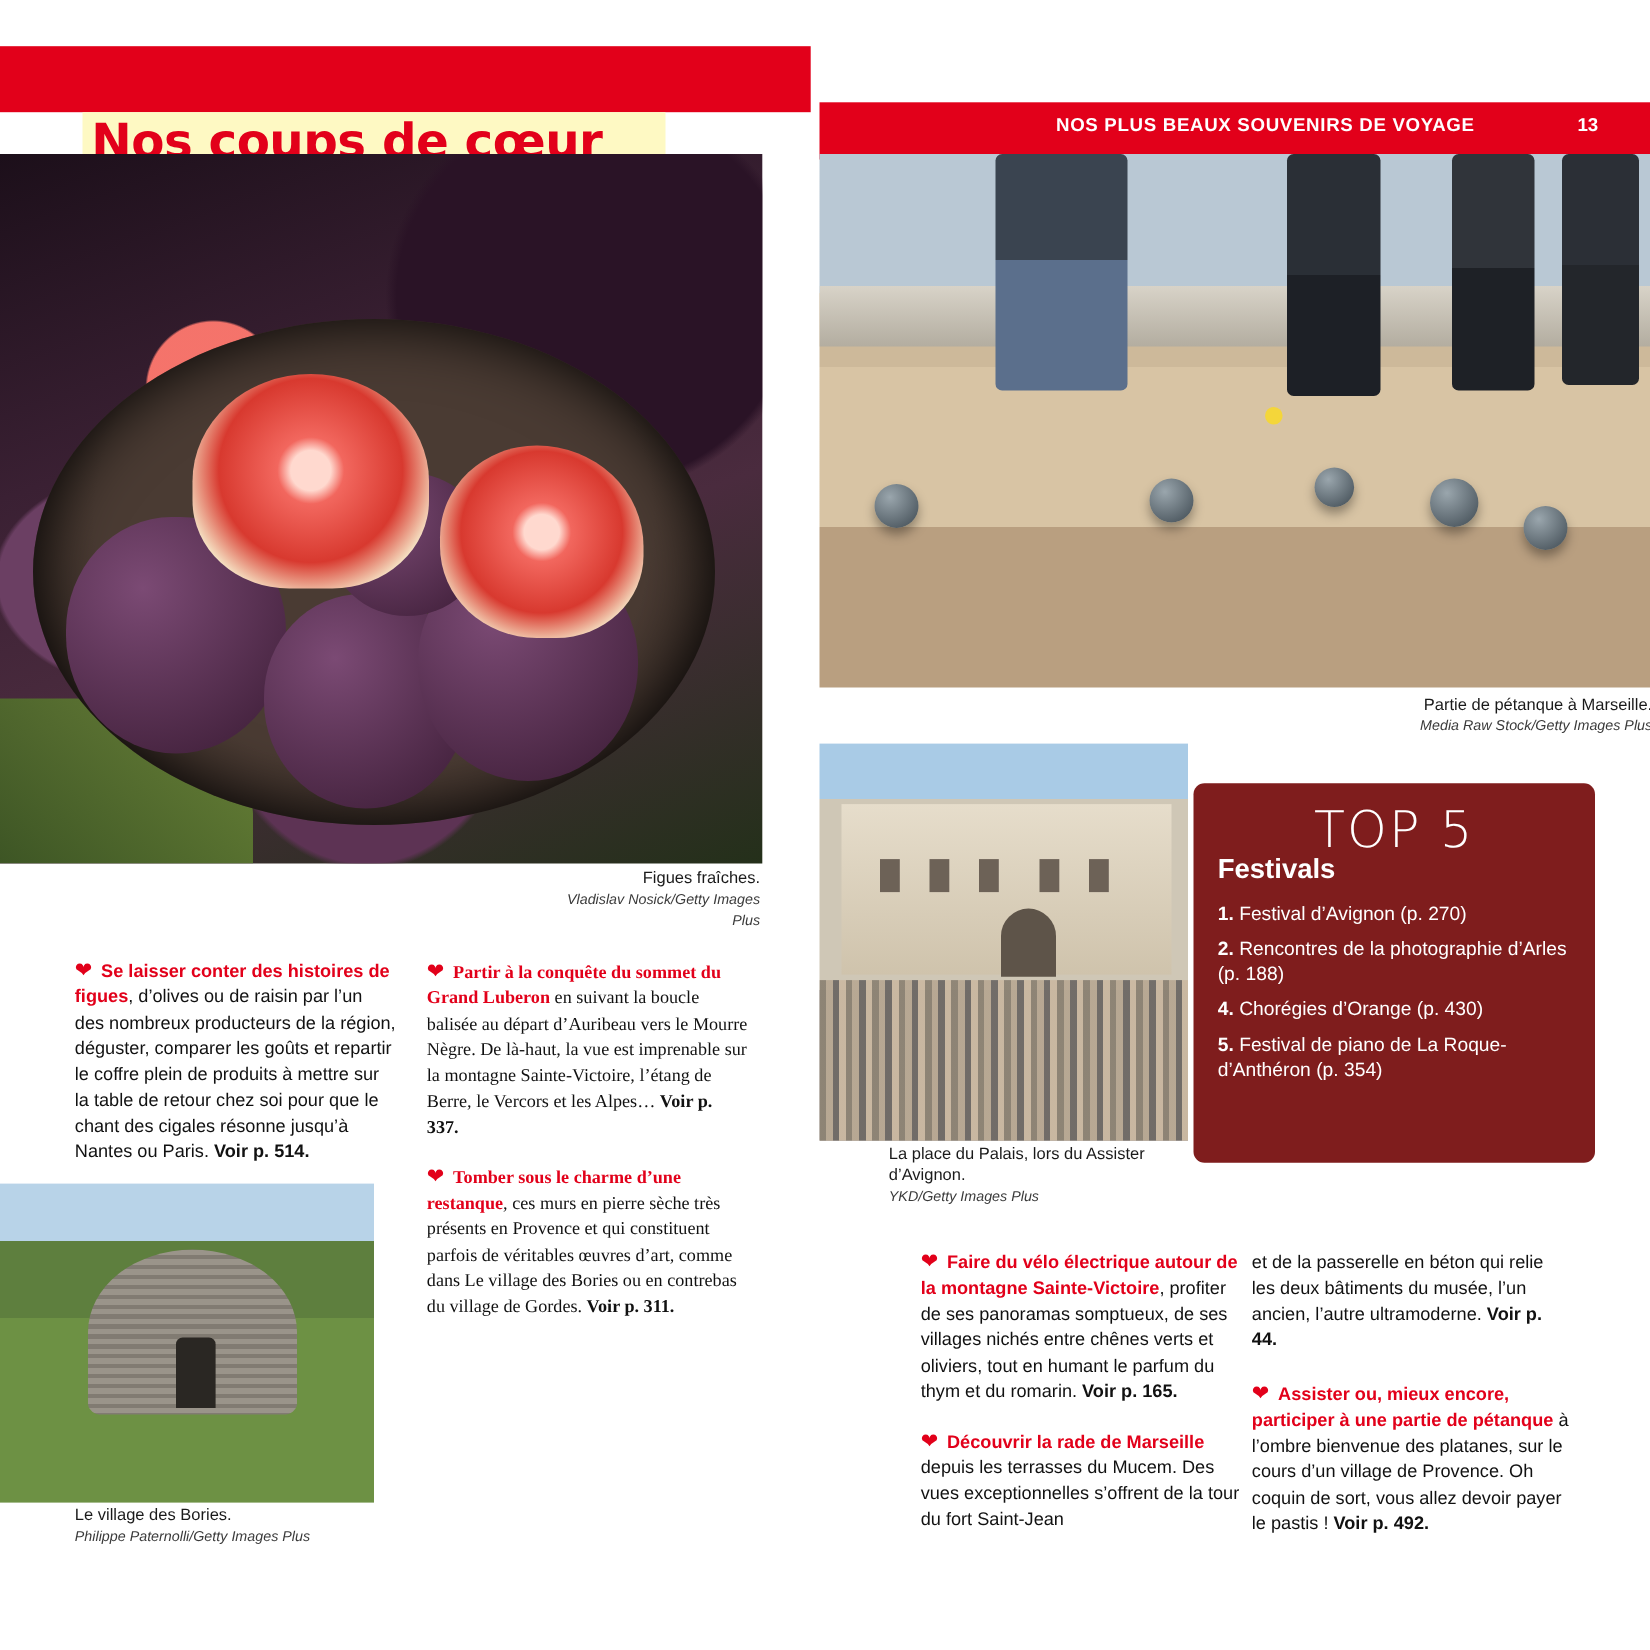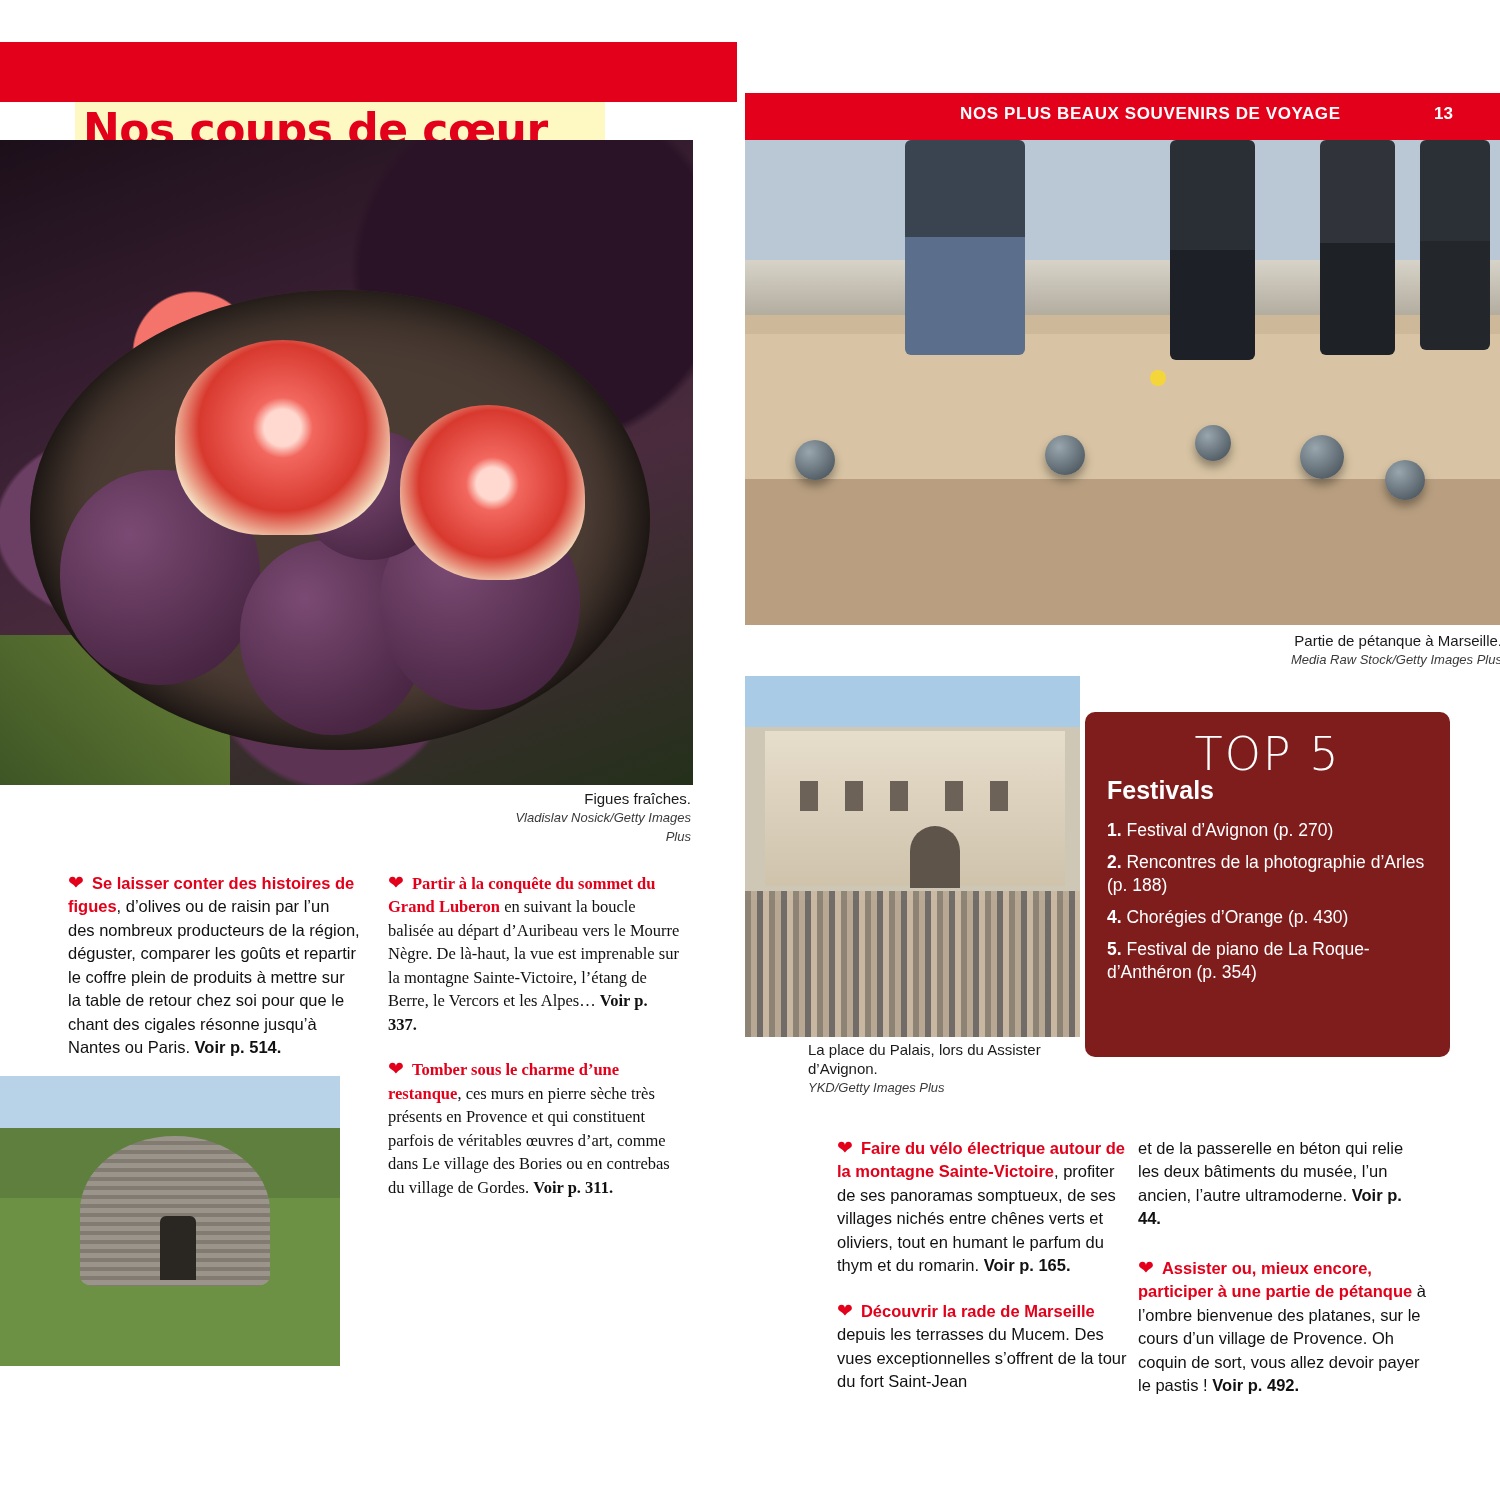--- a/index.html
+++ b/index.html
@@ -164,20 +164,24 @@
   </div>
   <div class="cap" id="cap-palais">
     <span>La place du Palais, lors du Assister d’Avignon.</span>
     <span class="credit">YKD/Getty Images Plus</span>
   </div>
 
   <div class="img" id="img-bories">
     <div class="hut"></div>
     <div class="door"></div>
   </div>
+  <div class="cap" id="cap-bories">
+    <span>Le village des Bories.</span>
+    <span class="credit">Philippe Paternolli/Getty Images Plus</span>
+  </div>
 
   <div id="top5">
     <div class="t5-title">TOP 5</div>
     <div class="t5-sub">Festivals</div>
     <ol>
       <li><span class="num">1.</span> <span>Festival d’Avignon (p. 270)</span></li>
       <li><span class="num">2.</span> <span>Rencontres de la photographie d’Arles (p. 188)</span></li>
       <li><span class="num">4.</span> <span>Chorégies d’Orange (p. 430)</span></li>
       <li><span class="num">5.</span> <span>Festival de piano de La Roque-d’Anthéron (p. 354)</span></li>
     </ol>

